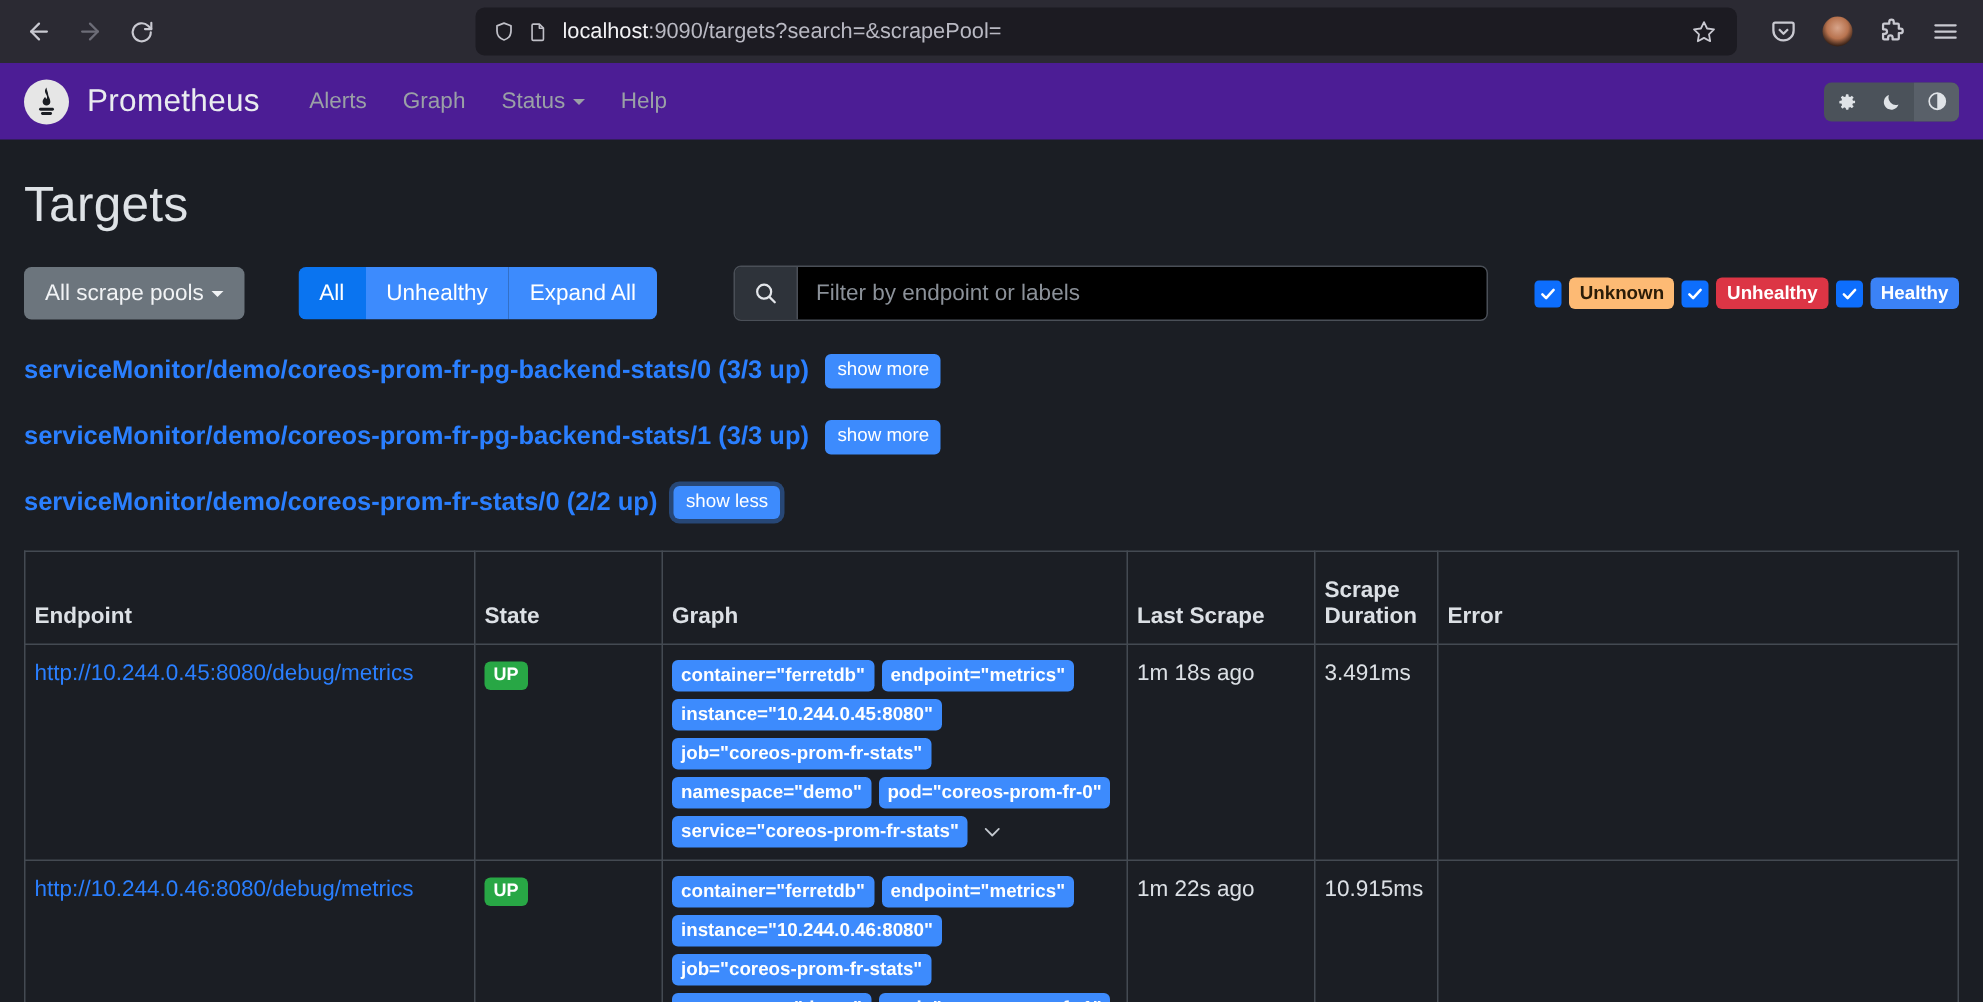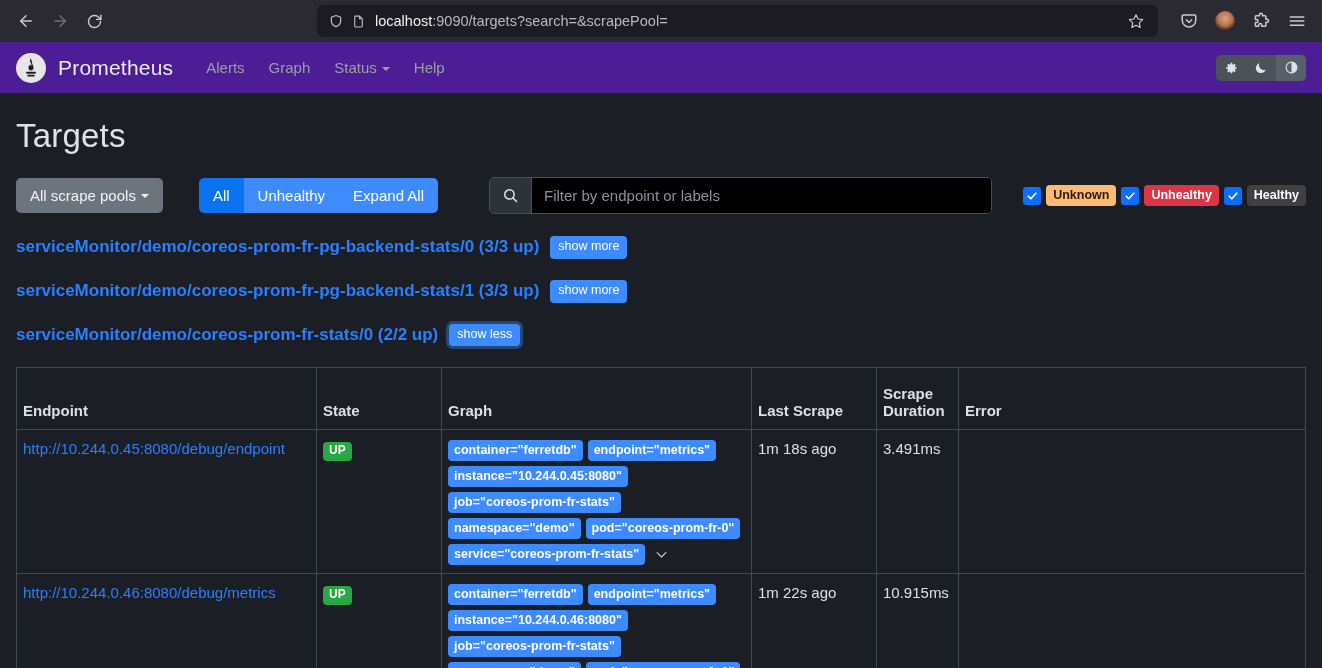--- a/index.html
+++ b/index.html
@@ -219,21 +219,21 @@
   .cbx svg { display: block; }
   .sbadge {
     font-size: 12.5px;
     font-weight: bold;
     padding: 3px 7px 4px;
     border-radius: 4px;
     white-space: nowrap;
   }
   .sb-unknown { background: #fdba74; color: #2b1c08; }
   .sb-unhealthy { background: #dc3545; color: #fff; }
-  .sb-healthy { background: #404040; color: #fff; }
+  .sb-healthy { background: #3b82f6; color: #fff; }
 
   
   .pool {
     display: flex;
     align-items: center;
     gap: 11px;
     margin: 0 0 21px 0;
   }
   .pool-title {
     color: #2a7fff;
@@ -519,21 +519,21 @@
         <th>Graph</th>
         <th>Last Scrape</th>
         <th>Scrape Duration</th>
         <th>Error</th>
       </tr>
     </thead>
     <tbody>
 
       <tr>
         <td>
-          <a class="endpoint-link" href="#">http://10.244.0.45:8080/debug/endpoint</a>
+          <a class="endpoint-link" href="#">http://10.244.0.45:8080/debug/metrics</a>
         </td>
         <td>
           <span class="up-badge">UP</span>
         </td>
         <td>
           <div class="labels-cell">
             <span class="lbl">container="ferretdb"</span>
             <span class="lbl">endpoint="metrics"</span>
             <span class="lbl">instance="10.244.0.45:8080"</span>
             <span class="lbl">job="coreos-prom-fr-stats"</span>

